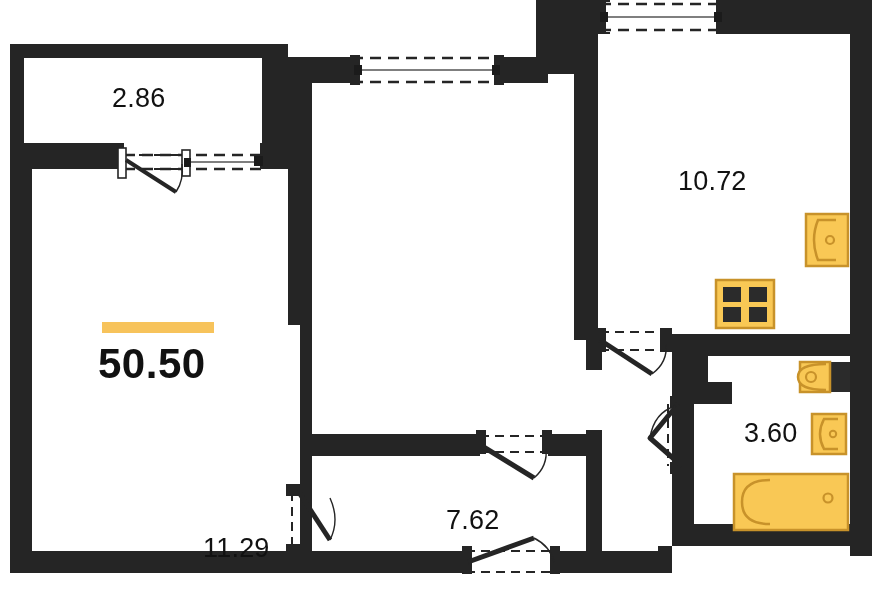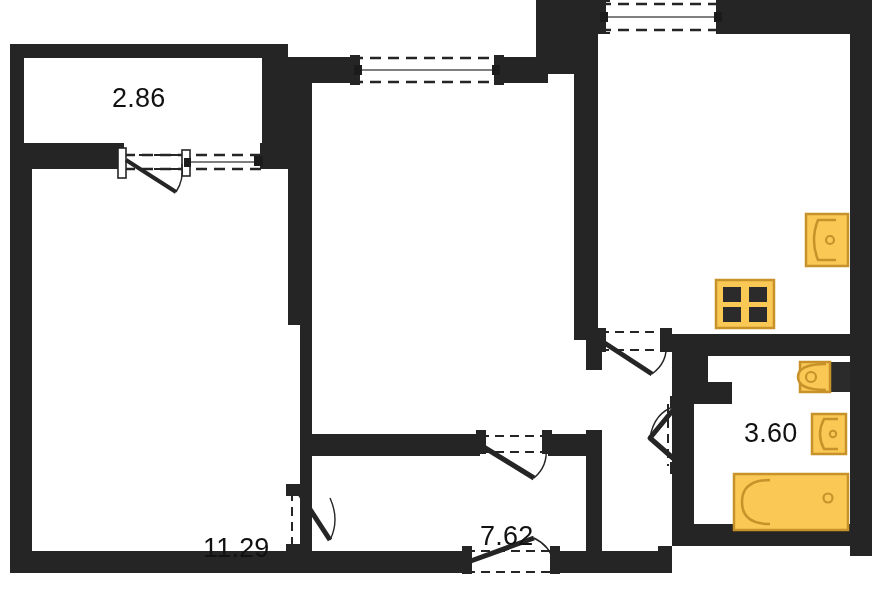--- a/index.html
+++ b/index.html
@@ -236,21 +236,26 @@
         <rect x="734" y="474" width="114" height="56" fill="#F9C855" stroke="#C8922A" stroke-width="2.5"></rect>
         <path d="M 770 480 Q 742 480 742 502 Q 742 524 770 524" fill="none" stroke="#C8922A" stroke-width="2.5"></path>
         <circle cx="828" cy="498" r="4.5" fill="none" stroke="#C8922A" stroke-width="2.2"></circle>
       </g>
     </g>
   </svg>
 
   <div class="area-label small" style="left:112px; top:83px;text-align:right;">2.86</div>
 
 
+  <div class="area-label small" style="left:678px; top:166px;">10.72</div>
 
   <div class="area-label small" style="left:203px; top:533px;">11.29</div>
 
-  <div class="area-label small" style="left:480px; top:505px;margin-top:16px;">7.62</div>
+  <div class="area-label small" style="left:446px; top:505px;">7.62</div>
 
   <div class="area-label small" style="left:744px; top:418px;">3.60</div>
 
+  <div class="total-wrap" style="left:98px; top:322px;">
+    <div class="total-bar"></div>
+    <div class="area-label total" style="position:relative; left:0; top:0;">50.50</div>
+  </div>
 
 </div>
 
 </body></html>

